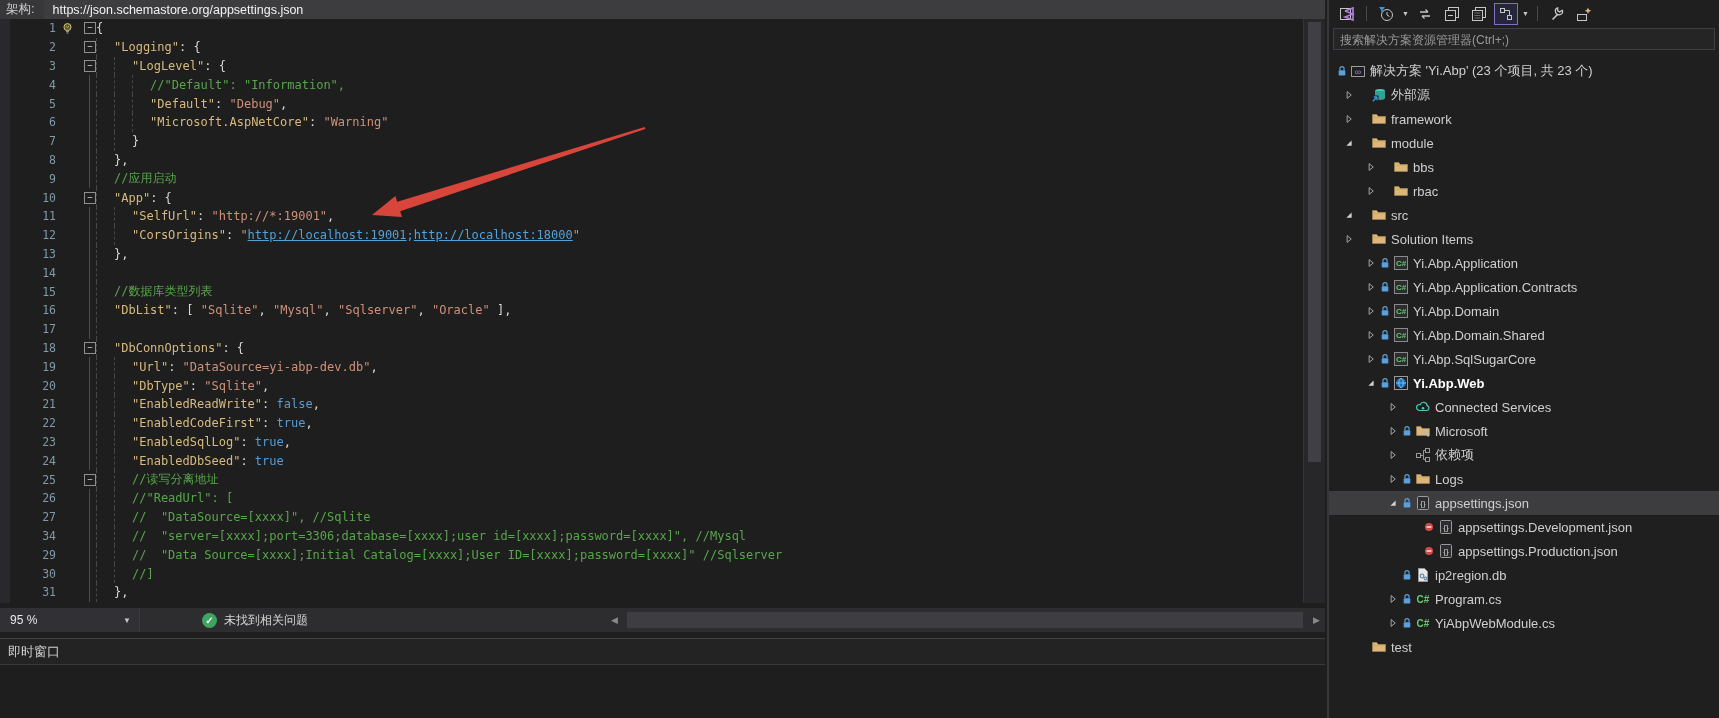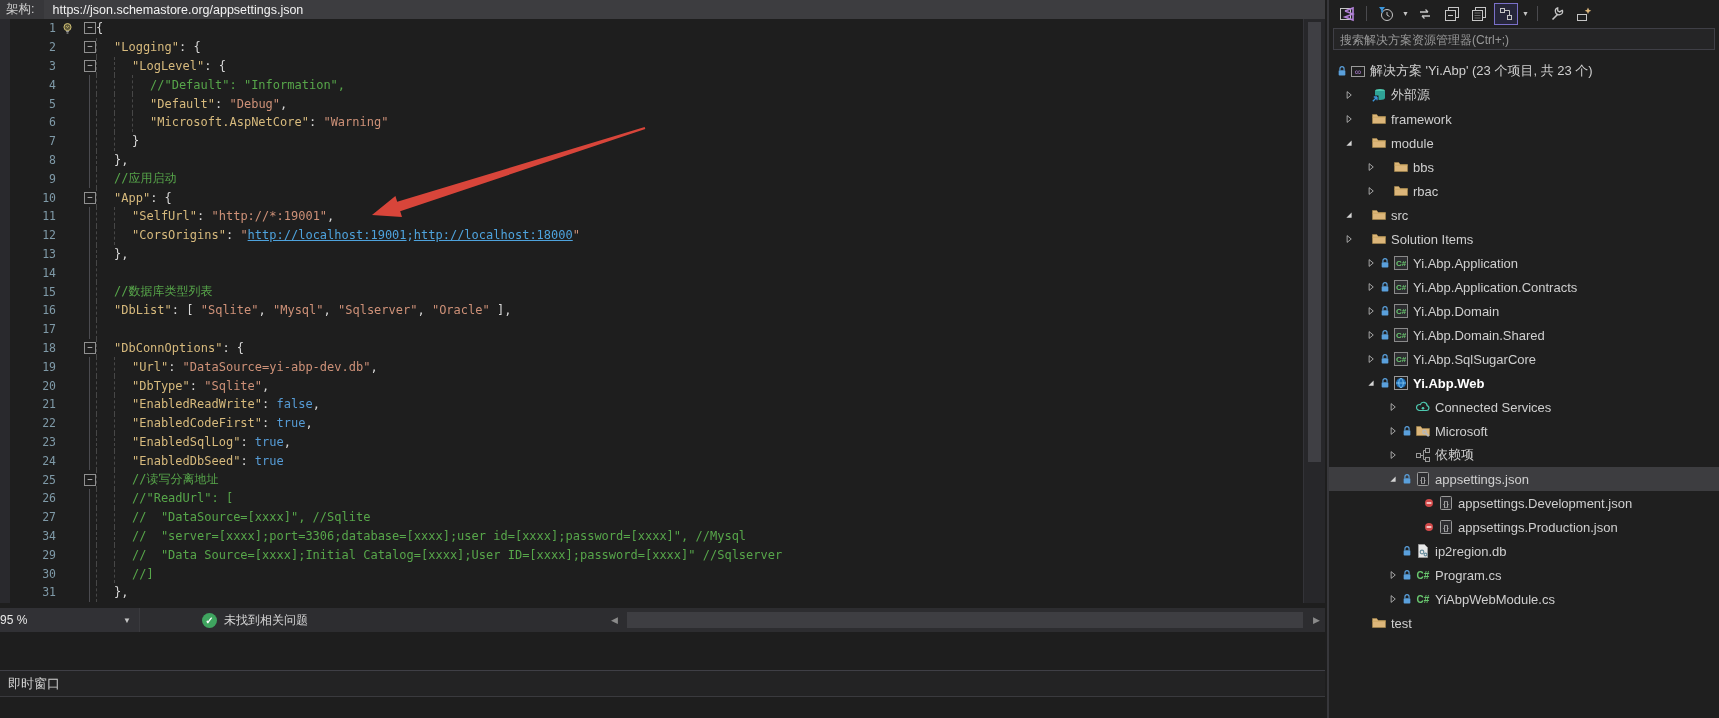--- a/index.html
+++ b/index.html
@@ -26,31 +26,31 @@
   .tk{color:#d7ba7d}.tp{color:#d8d8d8}.ts{color:#ce9178}.tb{color:#569cd6}
   .tc{color:#57a64a}.tl{color:#4ea3dd;text-decoration:underline}.tlp{color:#4ea3dd}
   .bulb{position:absolute;left:60px;top:2px;width:15px;height:15px;}
   #vscrollbar{position:absolute;right:0;top:19px;width:22px;height:584px;background:#27272a;
               border-left:1px solid #333338;box-sizing:border-box;}
   #vthumb{position:absolute;left:4px;right:4px;top:3px;height:440px;background:#3f3f44;}
   #arrow-overlay{position:absolute;left:0;top:0;width:1325px;height:718px;pointer-events:none;z-index:6;}
   
   #status-row{position:absolute;left:0;top:608px;width:1325px;height:24px;background:#2d2d30;
               display:flex;align-items:center;font-size:12px;}
-  #zoom-box{flex:none;width:140px;height:100%;display:flex;align-items:center;
+  #zoom-box{flex:none;width:140px;height:100%;display:flex;align-items:center;padding-left:10px;
             box-sizing:border-box;color:#e8e8e8;border-right:1px solid #3a3a3e;background:#313135;}
   #zoom-box .chev{margin-left:auto;margin-right:8px;font-size:8px;color:#c5c5c5;}
   #health{display:flex;align-items:center;gap:7px;margin-left:62px;color:#d6d6d6;}
   #health-icon{width:15px;height:15px;border-radius:50%;background:#3fa45f;color:#fff;font-size:10px;
                line-height:15px;text-align:center;font-weight:bold;}
   #hscroll{position:absolute;left:605px;right:0;top:0;bottom:0;}
   #hthumb{position:absolute;left:22px;right:22px;top:4px;bottom:4px;background:#3e3e42;}
   .sarrow{position:absolute;top:0;bottom:0;display:flex;align-items:center;color:#8a8a8a;font-size:9px;}
   
-  #immediate{position:absolute;left:0;top:670px;width:1325px;bottom:0;background:#1e1e1e;
+  #immediate{position:absolute;left:0;top:638px;width:1325px;bottom:0;background:#1e1e1e;
              border-top:1px solid #3f3f46;box-sizing:border-box;}
   #immediate-title{height:25px;display:flex;align-items:center;padding-left:8px;color:#d0d0d0;
                    font-size:13px;background:#232324;border-bottom:1px solid #3a3a3e;}
   
   #solution-explorer{position:absolute;left:1327px;top:0;right:0;bottom:0;background:#1f1f1f;
                      border-left:2px solid #37373b;box-sizing:border-box;}
   #se-toolbar{height:27px;display:flex;align-items:center;padding-left:6px;gap:3px;}
   .tbtn{width:22px;height:20px;display:flex;align-items:center;justify-content:center;border:1px solid transparent;}
   .tbtn.active{border-color:#7a70c9;background:#26263a;}
   .tbtn svg{width:16px;height:16px;}
@@ -519,20 +519,41 @@
           <span class="slot slot-icon">
             <svg viewBox="0 0 16 16">
               <rect x="1.5" y="6.5" width="4" height="4" fill="none" stroke="#9a9a9a"></rect>
               <rect x="10.5" y="1.5" width="4" height="4" fill="none" stroke="#9a9a9a"></rect>
               <rect x="10.5" y="10.5" width="4" height="4" fill="none" stroke="#9a9a9a"></rect>
               <path d="M5.5 8.5 h3 v-5 h2 M8.5 8.5 v4 h2" fill="none" stroke="#9a9a9a"></path>
             </svg>
           </span>
           <span class="tlabel">依赖项</span>
         </div>
+        <div class="trow">
+          <span class="slot slot-pad" style="width: 57px;"></span>
+          <span class="slot slot-arrow">
+            <svg viewBox="0 0 16 16">
+              <path d="M5.5 3.5 L11 8 L5.5 12.5 z" fill="none" stroke="#cccccc"></path>
+            </svg>
+          </span>
+          <span class="slot slot-lock">
+            <svg viewBox="0 0 12 14">
+              <path d="M3.5 6 V4.2 a2.5 2.5 0 0 1 5 0 V6" fill="none" stroke="#5aa0dc" stroke-width="1.4"></path>
+              <rect x="2" y="6" width="8" height="6.5" rx="1" fill="#5aa0dc"></rect>
+            </svg>
+          </span>
+          <span class="slot slot-icon">
+            <svg viewBox="0 0 16 16">
+              <path d="M1.5 3.5 h4.2 l1.5 2 h7.3 v7 h-13 z" fill="#dcb67a" stroke="#a98a4e" stroke-width=".6"></path>
+              <path d="M1.5 6.2 h13" stroke="#c9a55f" stroke-width=".8"></path>
+            </svg>
+          </span>
+          <span class="tlabel">Logs</span>
+        </div>
         <div class="trow sel">
           <span class="slot slot-pad" style="width: 57px;"></span>
           <span class="slot slot-arrow">
             <svg viewBox="0 0 16 16">
               <path d="M11.5 4.5 V11.5 H4.5 z" fill="#d4d4d4"></path>
             </svg>
           </span>
           <span class="slot slot-lock">
             <svg viewBox="0 0 12 14">
               <path d="M3.5 6 V4.2 a2.5 2.5 0 0 1 5 0 V6" fill="none" stroke="#5aa0dc" stroke-width="1.4"></path>

